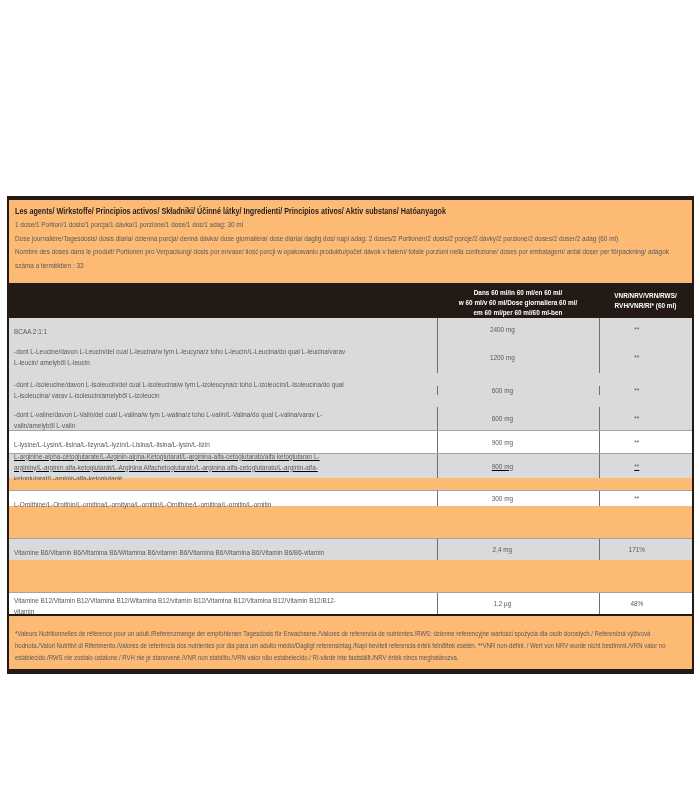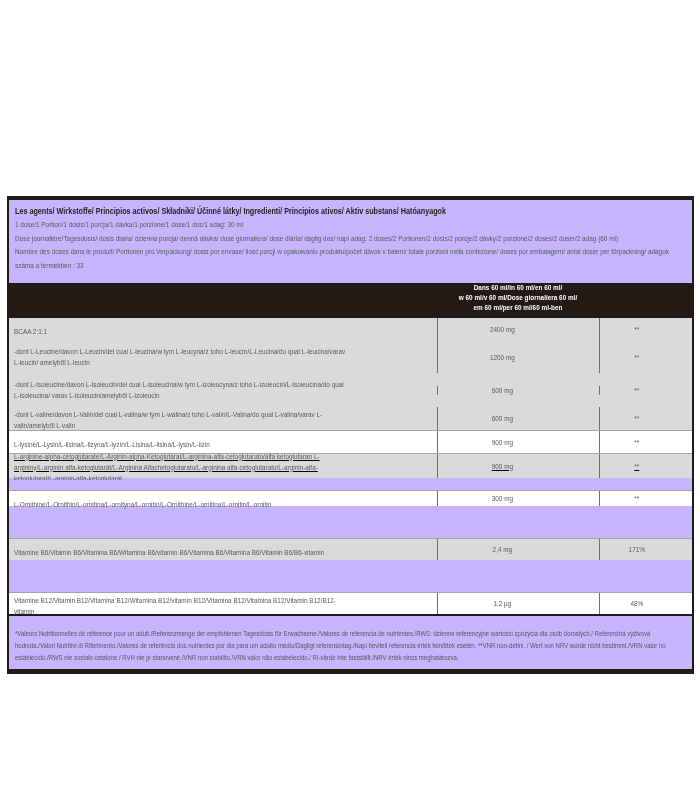--- a/index.html
+++ b/index.html
@@ -3,33 +3,33 @@
 <meta charset="utf-8">
 <style>
   * { margin:0; padding:0; box-sizing:border-box; }
   html,body { width:700px; height:800px; background:#ffffff;
               font-family:"Liberation Sans", sans-serif; }
   .canvas { position:relative; width:700px; height:800px; background:#fff; overflow:hidden; }
 
   .label-table {
     position:absolute; left:7px; top:196px; width:687px;
     border:2px solid #231a15; border-top:4px solid #231a15; border-bottom:5px solid #231a15;
-    background:#c4b5fd;
+    background:#fdba74;
   }
 
   
   .cx { width:125%; transform:scaleX(0.8); transform-origin:0 0; }
 
   .intro { height:83px; padding:5px 6px 0 6px; overflow:hidden; }
   .intro .t  { font-size:9px; font-weight:bold; color:#231f20; line-height:13px; }
   .intro p   { font-size:8px; color:#58595b; line-height:13.6px; }
 
   .band { display:flex; background:#231a15; height:35px; color:#ffffff; }
   .band .c1 { flex:0 0 428px; }
-  .band .c2 { flex:0 0 162px; display:flex; flex-direction:column; justify-content:flex-start; }
+  .band .c2 { flex:0 0 162px; display:flex; flex-direction:column; justify-content:flex-end; }
   .band .c3 { flex:1; display:flex; flex-direction:column; justify-content:center; }
   .band .hl { font-size:8px; font-weight:bold; line-height:10px; text-align:center; }
 
   .row { display:flex; align-items:stretch; }
   .row.gray { background:#d9dadb; }
   .row.white { background:#ffffff; }
   .row.sep { border-top:1px solid #a3a4a6; }
   .cell-name { flex:0 0 428px; display:flex; align-items:center; padding:13px 5px; overflow:hidden; }
   .cell-amt  { flex:0 0 162px; border-left:1px solid #6e6f71; display:flex; align-items:center; overflow:hidden; }
   .cell-nrv  { flex:1; border-left:1px solid #6e6f71; display:flex; align-items:center; overflow:hidden; }
@@ -57,20 +57,26 @@
       </div>
     </div>
 
     <div class="band">
       <div class="c1"></div>
       <div class="c2">
         <div class="cx">
           <div class="hl">Dans 60 ml/in 60 ml/en 60 ml/</div>
           <div class="hl">w 60 ml/v 60 ml/Dose giornaliera 60 ml/</div>
           <div class="hl">em 60 ml/per 60 ml/60 ml-ben</div>
+        </div>
+      </div>
+      <div class="c3">
+        <div class="cx">
+          <div class="hl">VNR/NRV/VRN/RWS/</div>
+          <div class="hl">RVH/VNR/RI* (60 ml)</div>
         </div>
       </div>
     </div>
 
     <div class="row gray h23">
       <div class="cell-name">
           <div class="cx">BCAA 2:1:1</div>
         </div>
       <div class="cell-amt">
           <div class="cx">2400 mg</div>

